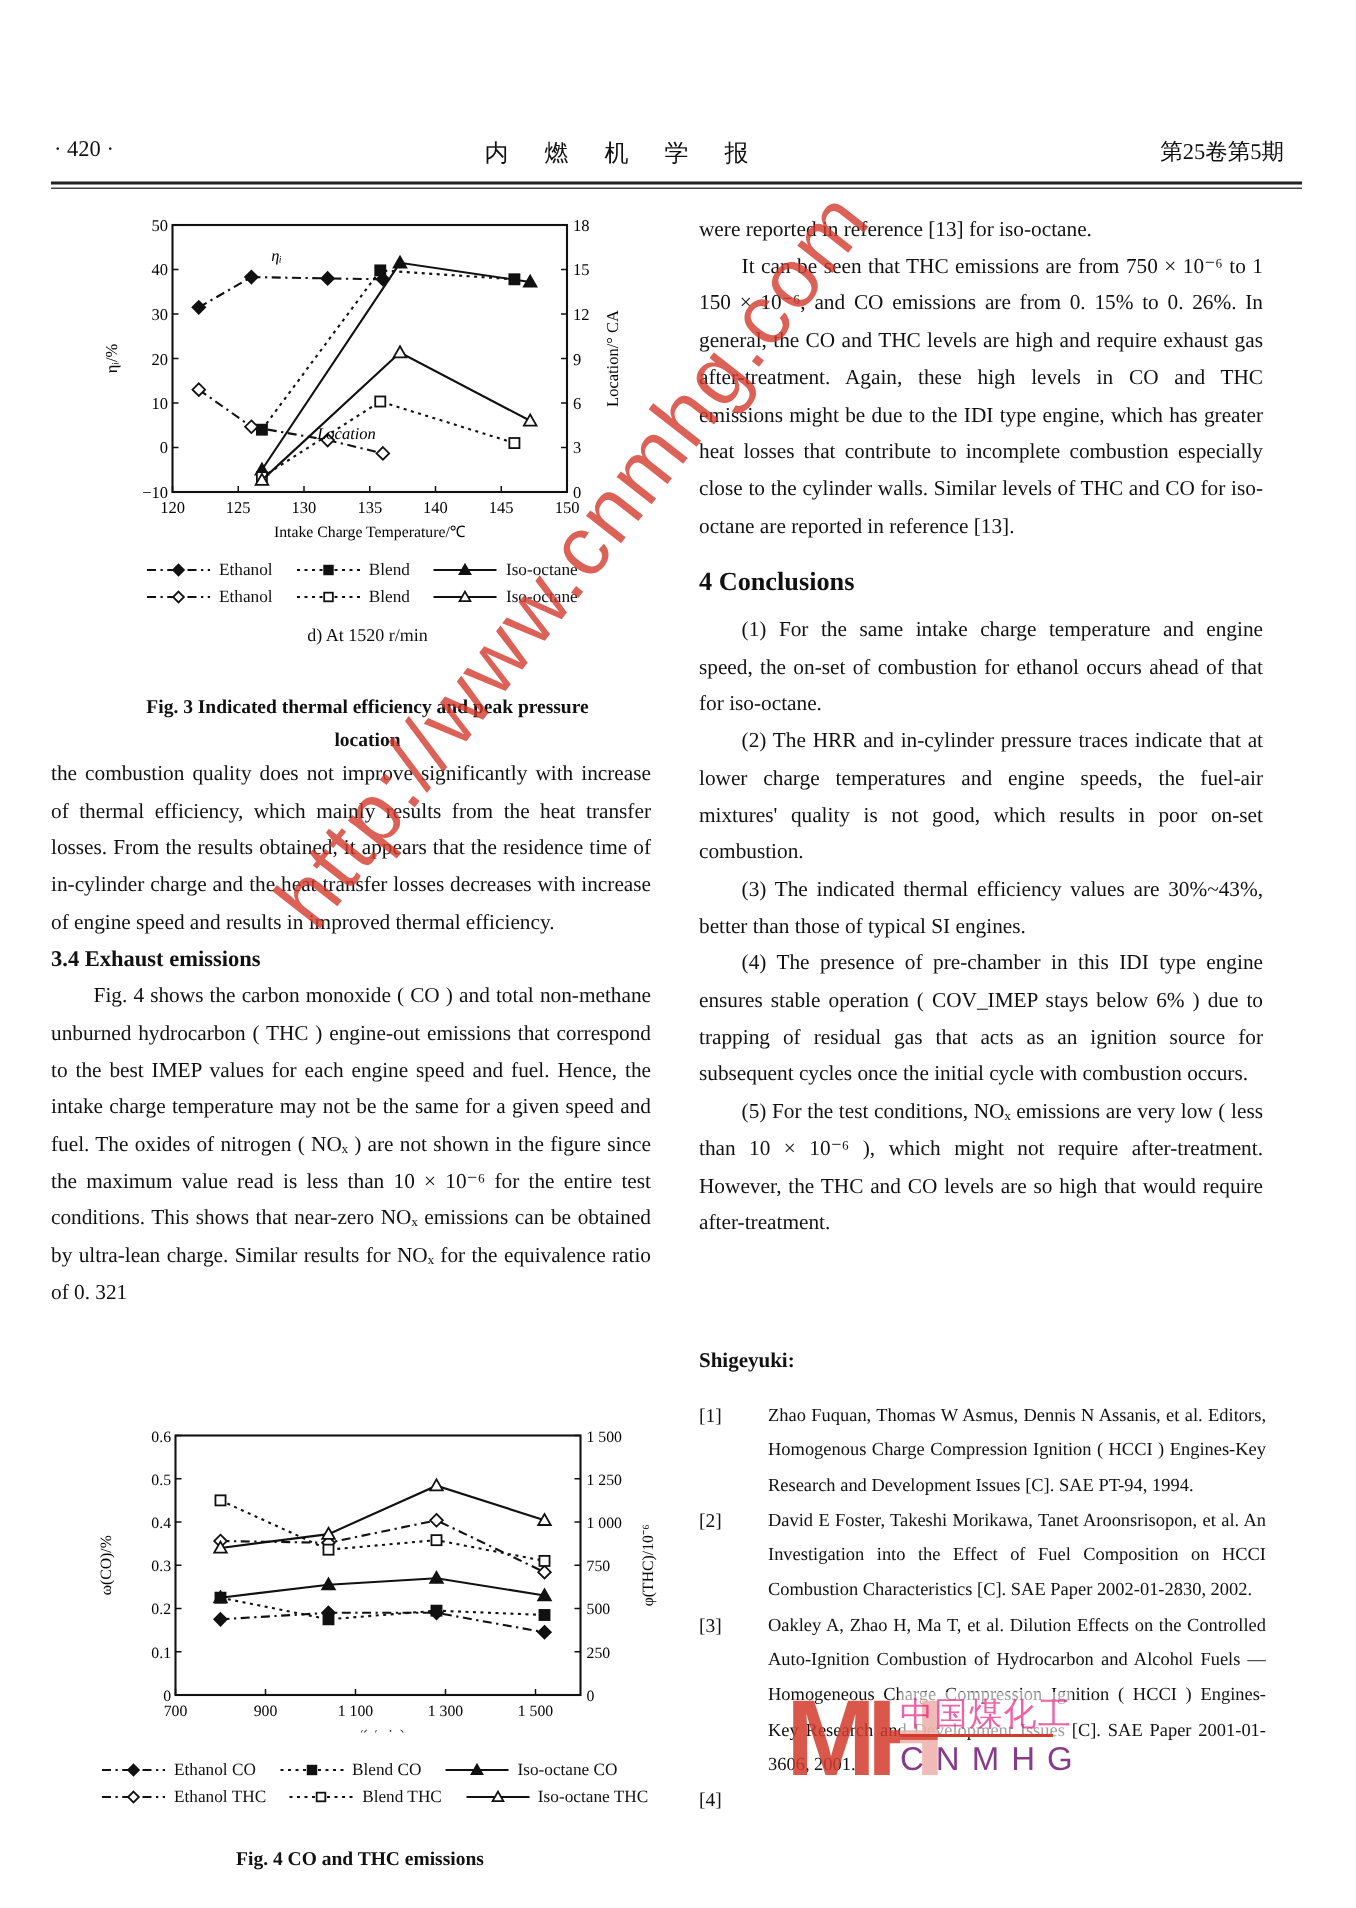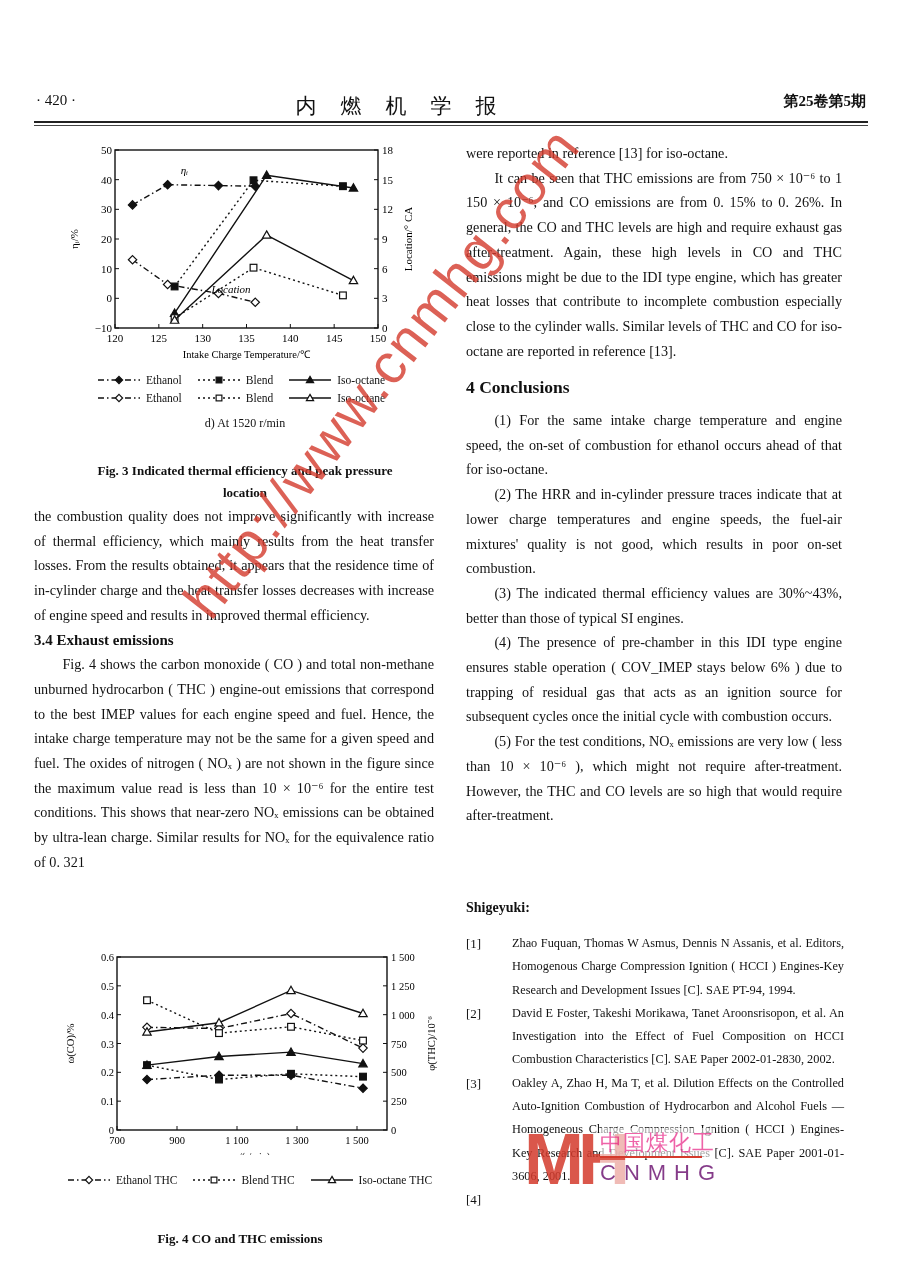--- a/index.html
+++ b/index.html
@@ -1,21 +1,21 @@
 <!DOCTYPE html>
 <html><head>
 <meta charset="utf-8">
 <style>
   html,body{margin:0;padding:0;background:#fff;}
   body{width:904px;height:1272px;position:relative;overflow:hidden;font-family:"Liberation Serif","DejaVu Serif",serif;color:#111;}
   .abs{position:absolute;}
   .hdr{top:92px;font-size:15px;}
   .hdr-left{left:36px;text-align:right;}
-  .hdr-center{left:0;width:804px;text-align:center;letter-spacing:24px;font-size:21px;padding-left:12px;box-sizing:border-box;}
-  .hdr-right{right:38px;font-weight:bold;font-size:15px;}
+  .hdr-center{left:15px;width:804px;text-align:center;letter-spacing:24px;font-size:16px;padding-left:12px;box-sizing:border-box;}
+  .hdr-right{right:48px;font-weight:normal;font-size:15px;}
   .rule1{left:34px;right:36px;top:121px;height:2px;background:#222;}
   .rule2{left:34px;right:36px;top:125px;height:1px;background:#444;}
   .col{position:absolute;font-size:14.2px;line-height:24.7px;text-align:justify;}
   .col p{margin:0;}
   .indent{text-indent:2em;}
   .left-col{left:34px;width:400px;}
   .right-col{left:466px;width:376px;}
   h3.sec{margin:0;font-size:15px;font-weight:bold;font-family:"Liberation Serif",serif;}
   h2.sec{margin:0;font-size:17.5px;font-weight:bold;font-family:"Liberation Serif",serif;}
   .figcap{font-weight:bold;font-size:13px;text-align:center;line-height:22px;}
@@ -272,20 +272,43 @@
         <polygon points="231,41.246666666666655 235.2,48.59666666666666 226.8,48.59666666666666" fill="#fff" stroke="#111" stroke-width="1.2"></polygon>
         <polygon points="303,64.31333333333333 307.2,71.66333333333334 298.8,71.66333333333334" fill="#fff" stroke="#111" stroke-width="1.2"></polygon>
       </g>
     </svg>
 </div>
 <div class="abs legend" style="left:66px;top:1171px;" id="fig4legend">
     <div class="legend-row">
       <div class="leg-item">
         <svg width="46" height="12">
           <line x1="2" y1="6" x2="44" y2="6" stroke="#111" stroke-width="1.4" stroke-dasharray="6,3,1.5,3"></line>
+          <polygon points="23,2.4 26.6,6 23,9.6 19.4,6" fill="#111" stroke="#111" stroke-width="1.2"></polygon>
+        </svg>
+        <span>Ethanol CO</span>
+      </div>
+      <div class="leg-item">
+        <svg width="46" height="12">
+          <line x1="2" y1="6" x2="44" y2="6" stroke="#111" stroke-width="1.4" stroke-dasharray="2,3"></line>
+          <rect x="20.12" y="3.1199999999999997" width="5.760000000000001" height="5.760000000000001" fill="#111" stroke="#111" stroke-width="1.2"></rect>
+        </svg>
+        <span>Blend CO</span>
+      </div>
+      <div class="leg-item">
+        <svg width="46" height="12">
+          <line x1="2" y1="6" x2="44" y2="6" stroke="#111" stroke-width="1.4" stroke-dasharray=""></line>
+          <polygon points="23,2.4 26.6,8.7 19.4,8.7" fill="#111" stroke="#111" stroke-width="1.2"></polygon>
+        </svg>
+        <span>Iso-octane CO</span>
+      </div>
+    </div>
+    <div class="legend-row">
+      <div class="leg-item">
+        <svg width="46" height="12">
+          <line x1="2" y1="6" x2="44" y2="6" stroke="#111" stroke-width="1.4" stroke-dasharray="6,3,1.5,3"></line>
           <polygon points="23,2.4 26.6,6 23,9.6 19.4,6" fill="#fff" stroke="#111" stroke-width="1.2"></polygon>
         </svg>
         <span>Ethanol THC</span>
       </div>
       <div class="leg-item">
         <svg width="46" height="12">
           <line x1="2" y1="6" x2="44" y2="6" stroke="#111" stroke-width="1.4" stroke-dasharray="2,3"></line>
           <rect x="20.12" y="3.1199999999999997" width="5.760000000000001" height="5.760000000000001" fill="#fff" stroke="#111" stroke-width="1.2"></rect>
         </svg>
         <span>Blend THC</span>

